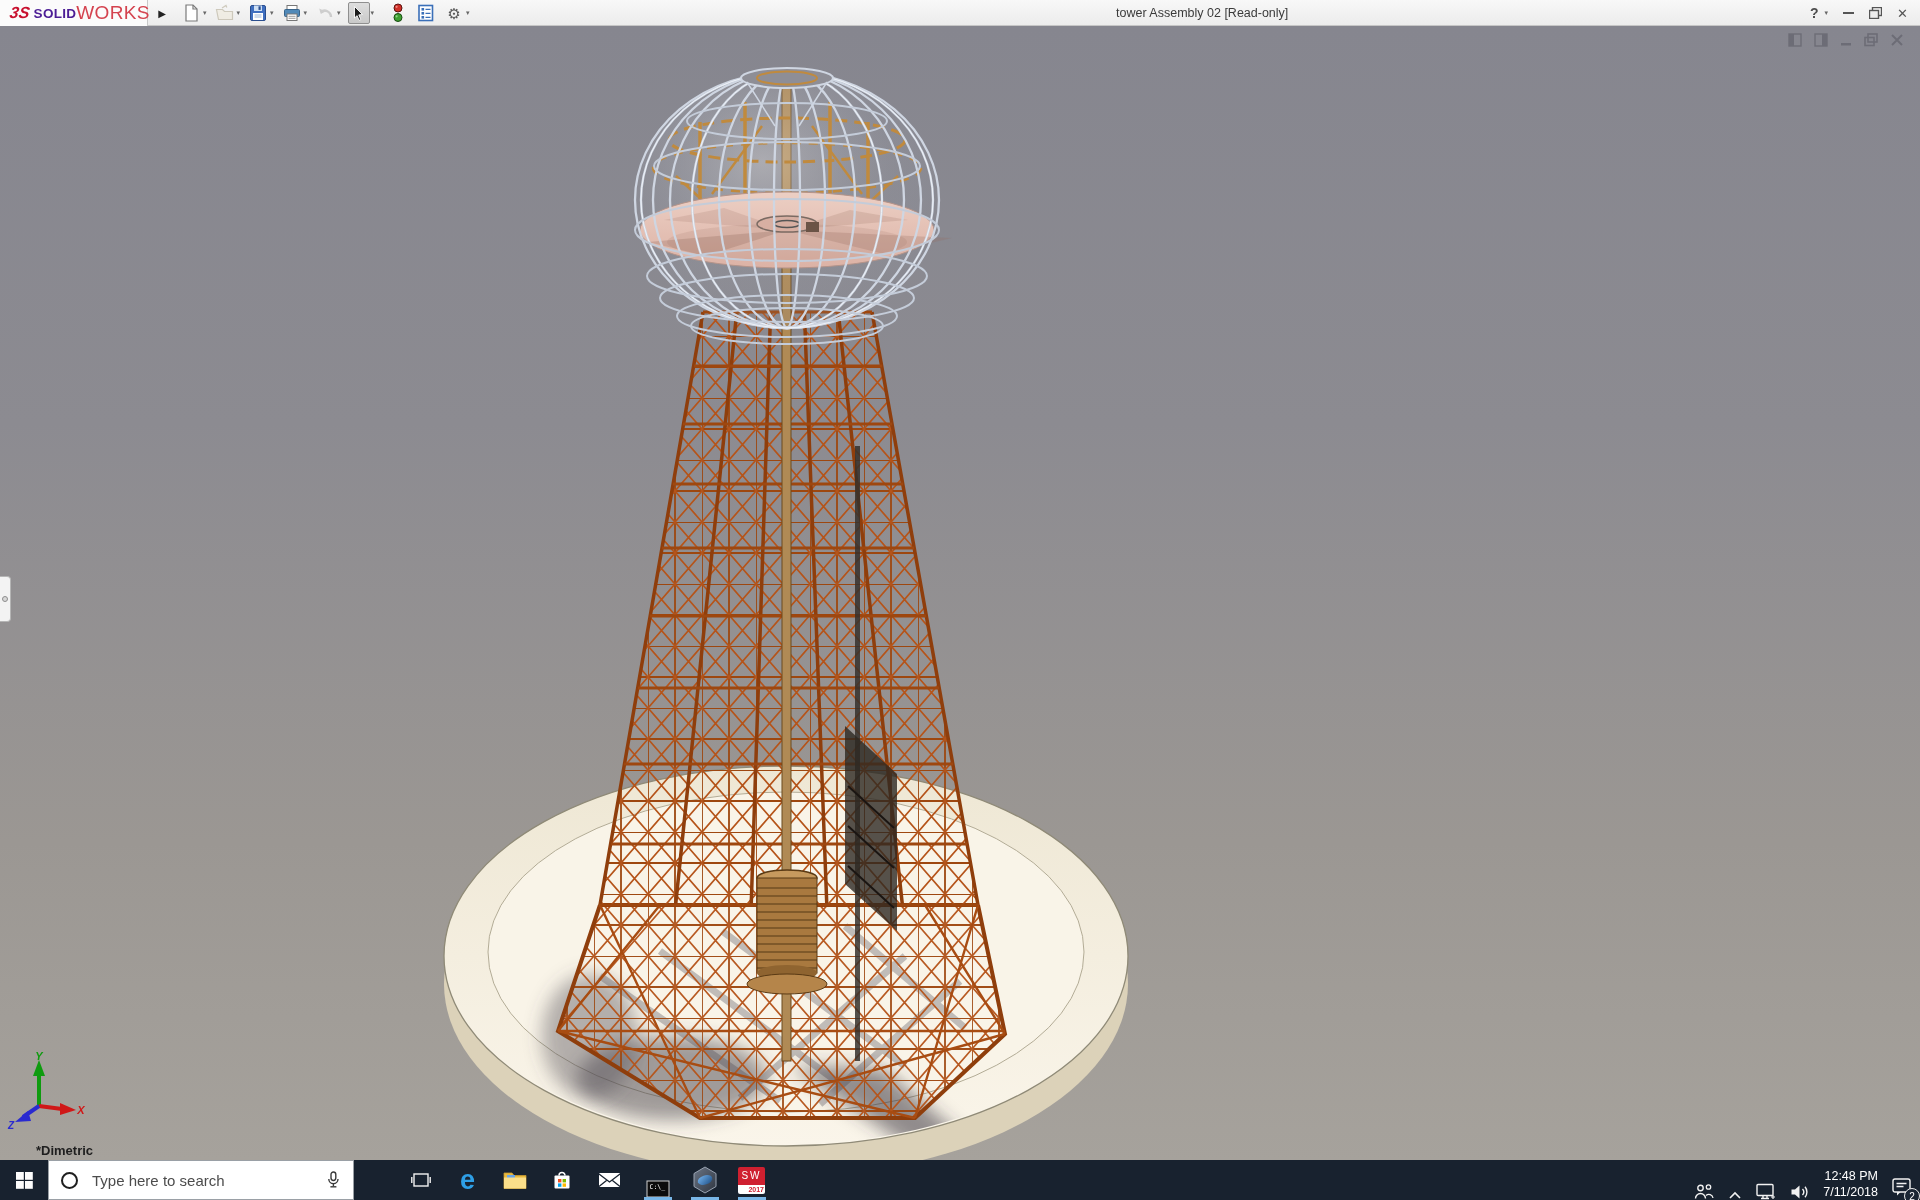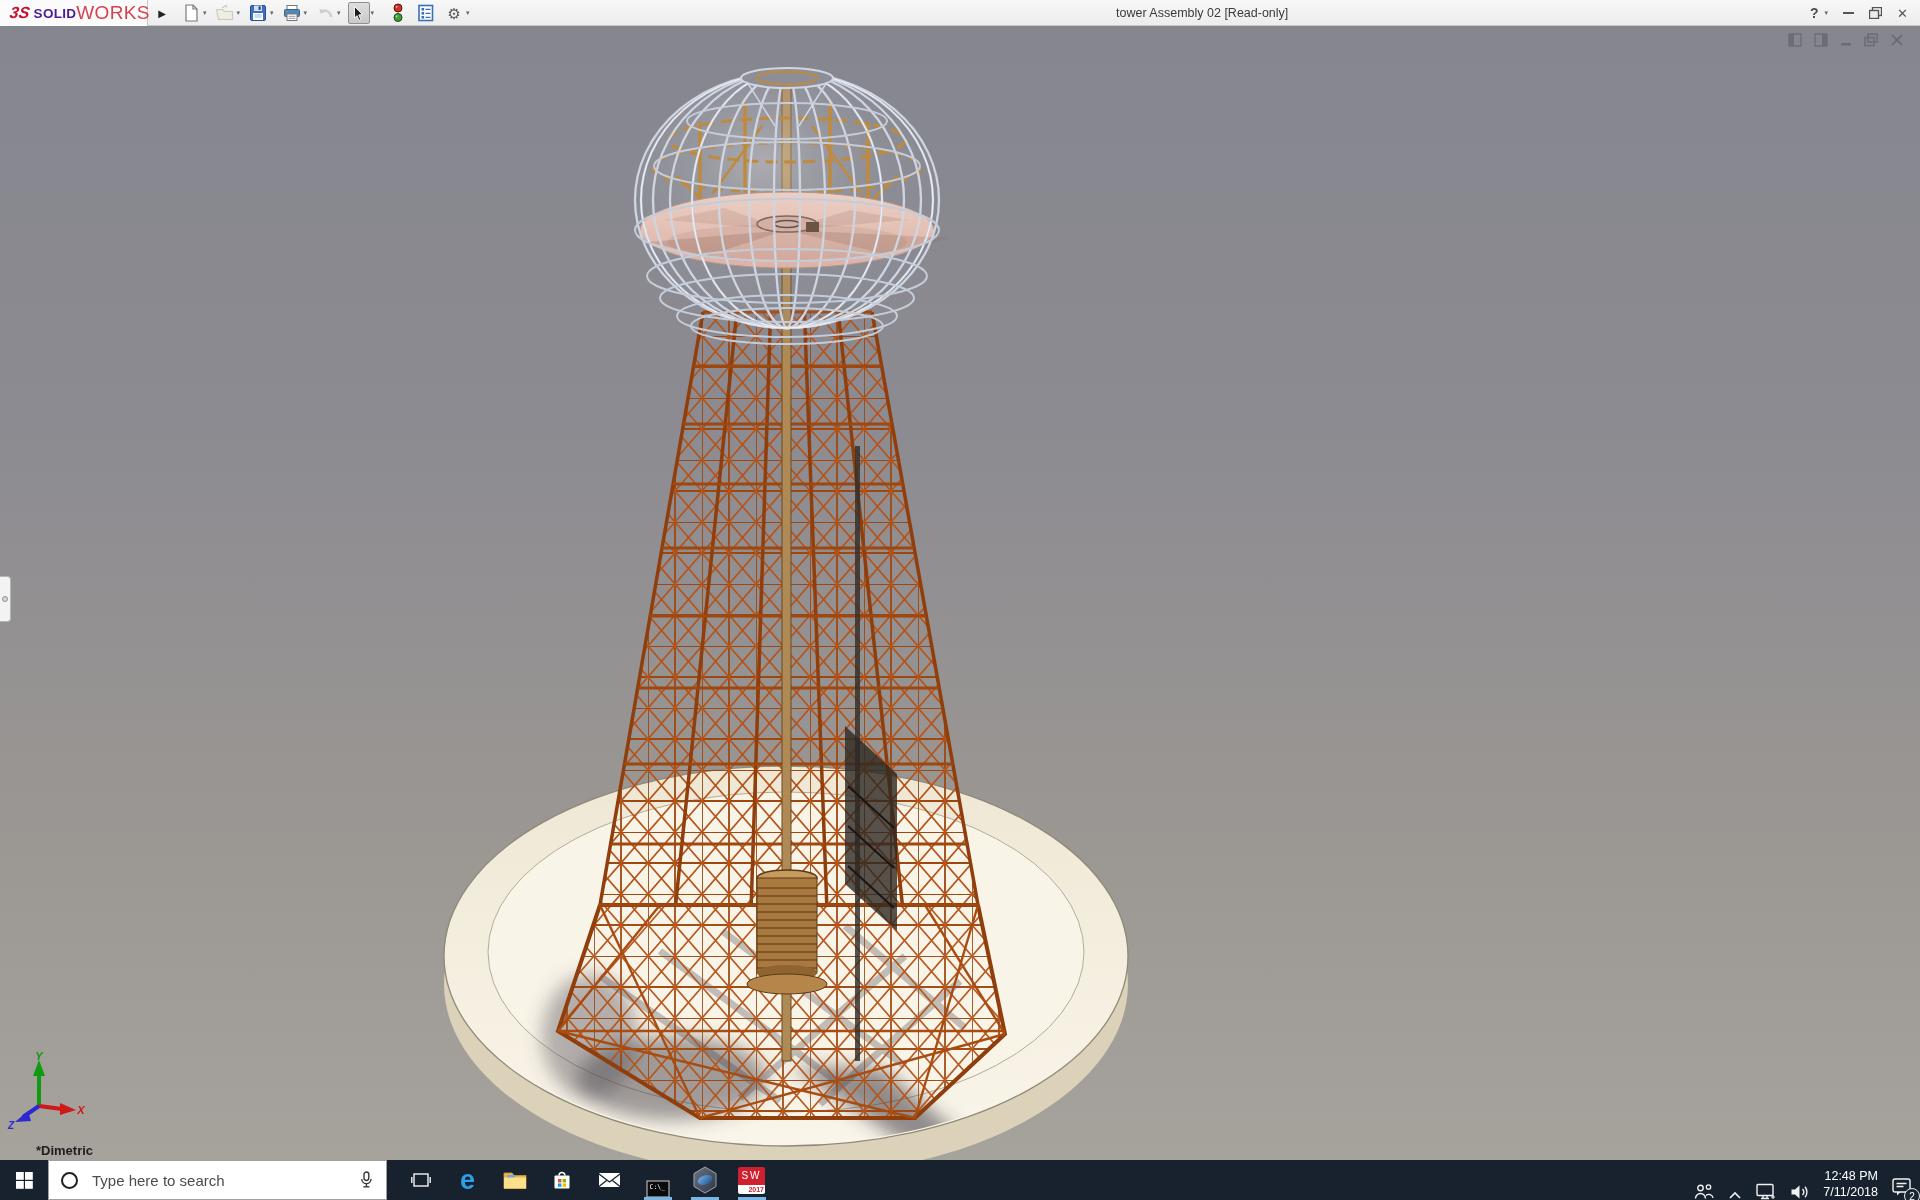--- a/index.html
+++ b/index.html
@@ -40,21 +40,21 @@
     border:1px solid #b5b5b5;border-left:none;border-radius:0 4px 4px 0;cursor:pointer;}
   .panel-tab .dot{position:absolute;left:2px;top:19px;width:6px;height:6px;border-radius:50%;
     border:1px solid #8e8e8e;background:#d8d8d8;}
   .orientation{position:absolute;left:8px;bottom:2px;font-size:13px;font-weight:700;color:#1e1e1e;margin-left:28px;}
   .triad{position:absolute;left:2px;bottom:30px;}
 
   
   .taskbar{position:absolute;bottom:0;left:0;width:1920px;height:40px;background:#18222f;}
   .start-btn{position:absolute;left:0;top:0;width:48px;height:40px;display:flex;align-items:center;
     justify-content:center;background:transparent;border:none;cursor:pointer;}
-  .searchbox{position:absolute;left:48px;top:0;width:339px;height:40px;background:#ffffff;
+  .searchbox{position:absolute;left:48px;top:0;width:306px;height:40px;background:#ffffff;
     border:1px solid #9aa0a6;display:flex;align-items:center;padding:0 12px;gap:12px;}
   .cortana-ring{width:17px;height:17px;border:2.2px solid #1f1f1f;border-radius:50%;flex:none;}
   .searchbox input{flex:1;border:none;outline:none;background:transparent;font-size:15px;color:#333;
     font-family:"Liberation Sans",sans-serif;}
   .searchbox input::placeholder{color:#4c4c4c;opacity:1;}
   .appbtn{position:absolute;top:0;width:47px;height:40px;display:flex;align-items:center;justify-content:center;
     background:transparent;border:none;cursor:pointer;}
   .appbtn.running::after{content:"";position:absolute;bottom:0;left:50%;transform:translateX(-50%);
     width:28px;height:3px;background:#79b7e8;}
   .edge-e{font-size:27px;font-weight:700;color:#2e9fe6;line-height:1;}

